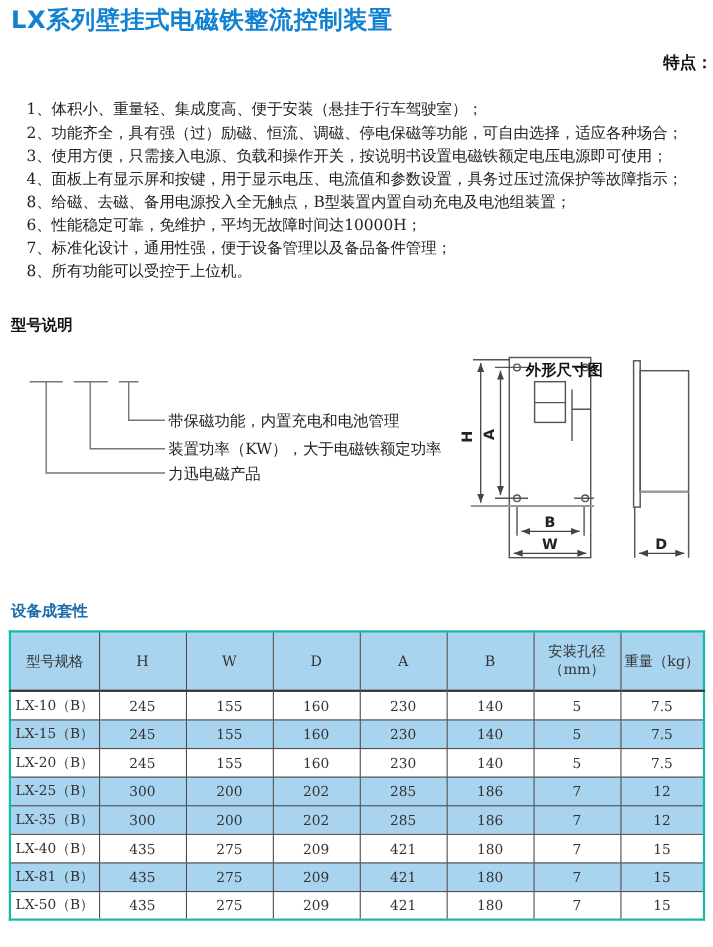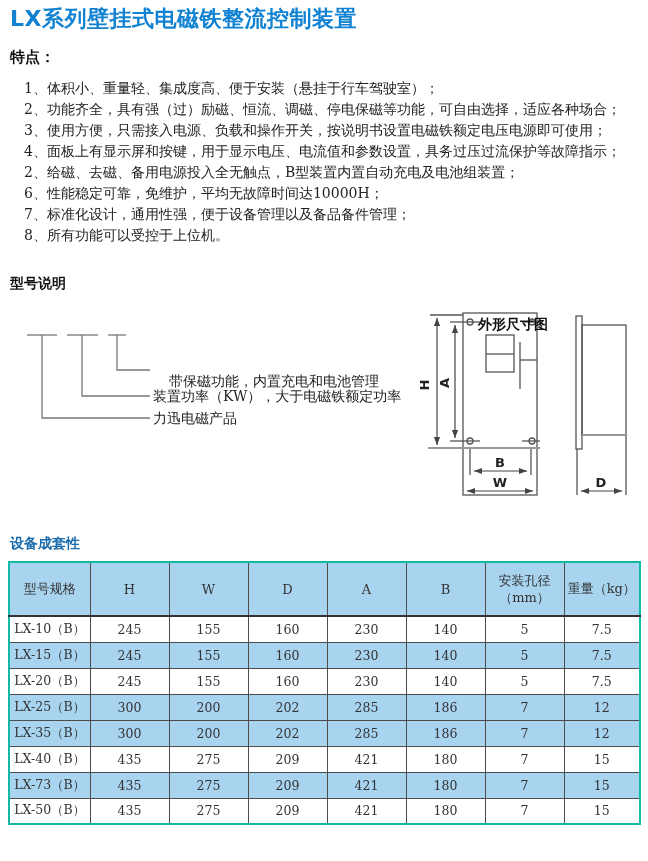--- a/index.html
+++ b/index.html
@@ -12,41 +12,41 @@
   body{
     width:648px;height:861px;background:#ffffff;overflow:hidden;
     font-family:"DejaVu Sans", sans-serif;color:#1a1a1a;
   }
   .page-title{
     margin:6px 0 0 10px;font-size:22px;font-weight:bold;line-height:26px;
     color:var(--title_blue);white-space:nowrap;letter-spacing:0.5px;
   }
   .features{margin-top:16px;}
   .features-heading{
-    margin:0 0 11px 10px;font-size:15px;font-weight:bold;color:#111;
+    margin:0 0 23px 10px;font-size:15px;font-weight:bold;color:#111;text-align:right;
   }
   .feature-line{
     margin-left:24px;font-family:"DejaVu Serif", serif;font-size:14px;
     line-height:21px;white-space:nowrap;color:#222;
   }
   .model-dims{position:relative;height:262px;margin-top:27px;}
   .sec-heading{
     position:absolute;font-size:14px;font-weight:bold;color:#111;white-space:nowrap;
   }
   .model-heading{left:10px;top:2px;}
   .dims-heading{left:478px;top:8px;margin-top:35px;}
   .model-code{
     position:absolute;left:28px;top:32px;font-size:20px;font-weight:500;
     letter-spacing:3px;color:#222;white-space:nowrap;
   }
   .model-note{
     position:absolute;left:153px;font-family:"DejaVu Serif", serif;
     font-size:14px;color:#222;white-space:nowrap;
   }
-  .note-0{top:100px;margin-left:16px;}
+  .note-0{top:89px;}
   .note-1{top:115px;}
   .note-2{top:137px;}
   .diagram-svg{position:absolute;left:0;top:0;}
   .table-heading{
     margin:0 0 8px 10px;font-size:14px;font-weight:bold;color:var(--heading_blue);
   }
   table.spec{
     margin-left:8px;width:631px;border-collapse:collapse;
     font-family:"DejaVu Serif", serif;table-layout:fixed;
   }
@@ -69,21 +69,21 @@
 <div class="page">
 
   <h1 class="page-title">LX系列壁挂式电磁铁整流控制装置</h1>
 
   <div class="features">
     <div class="features-heading">特点：</div>
     <div class="feature-line">1、体积小、重量轻、集成度高、便于安装（悬挂于行车驾驶室）；</div>
     <div class="feature-line">2、功能齐全，具有强（过）励磁、恒流、调磁、停电保磁等功能，可自由选择，适应各种场合；</div>
     <div class="feature-line">3、使用方便，只需接入电源、负载和操作开关，按说明书设置电磁铁额定电压电源即可使用；</div>
     <div class="feature-line">4、面板上有显示屏和按键，用于显示电压、电流值和参数设置，具务过压过流保护等故障指示；</div>
-    <div class="feature-line">2、给磁、去磁、备用电源投入全无触点，B型装置内置自动充电及电池组装置；</div>
+    <div class="feature-line">8、给磁、去磁、备用电源投入全无触点，B型装置内置自动充电及电池组装置；</div>
     <div class="feature-line">6、性能稳定可靠，免维护，平均无故障时间达10000H；</div>
     <div class="feature-line">7、标准化设计，通用性强，便于设备管理以及备品备件管理；</div>
     <div class="feature-line">8、所有功能可以受控于上位机。</div>
   </div>
 
   <div class="model-dims">
     <svg class="diagram-svg" width="648" height="262" viewBox="0 0 648 262">
       <defs>
         <marker id="arr" viewBox="0 0 10 10" refX="9" refY="5" markerWidth="9" markerHeight="9" markerUnits="userSpaceOnUse" orient="auto-start-reverse">
           <path d="M0,1.5 L9,5 L0,8.5 Z" fill="#444"></path>
@@ -232,21 +232,21 @@
           <td>LX-40（B）</td>
           <td>435</td>
           <td>275</td>
           <td>209</td>
           <td>421</td>
           <td>180</td>
           <td>7</td>
           <td>15</td>
         </tr>
         <tr class="blue">
-          <td>LX-73（B）</td>
+          <td>LX-81（B）</td>
           <td>435</td>
           <td>275</td>
           <td>209</td>
           <td>421</td>
           <td>180</td>
           <td>7</td>
           <td>15</td>
         </tr>
         <tr>
           <td>LX-50（B）</td>

